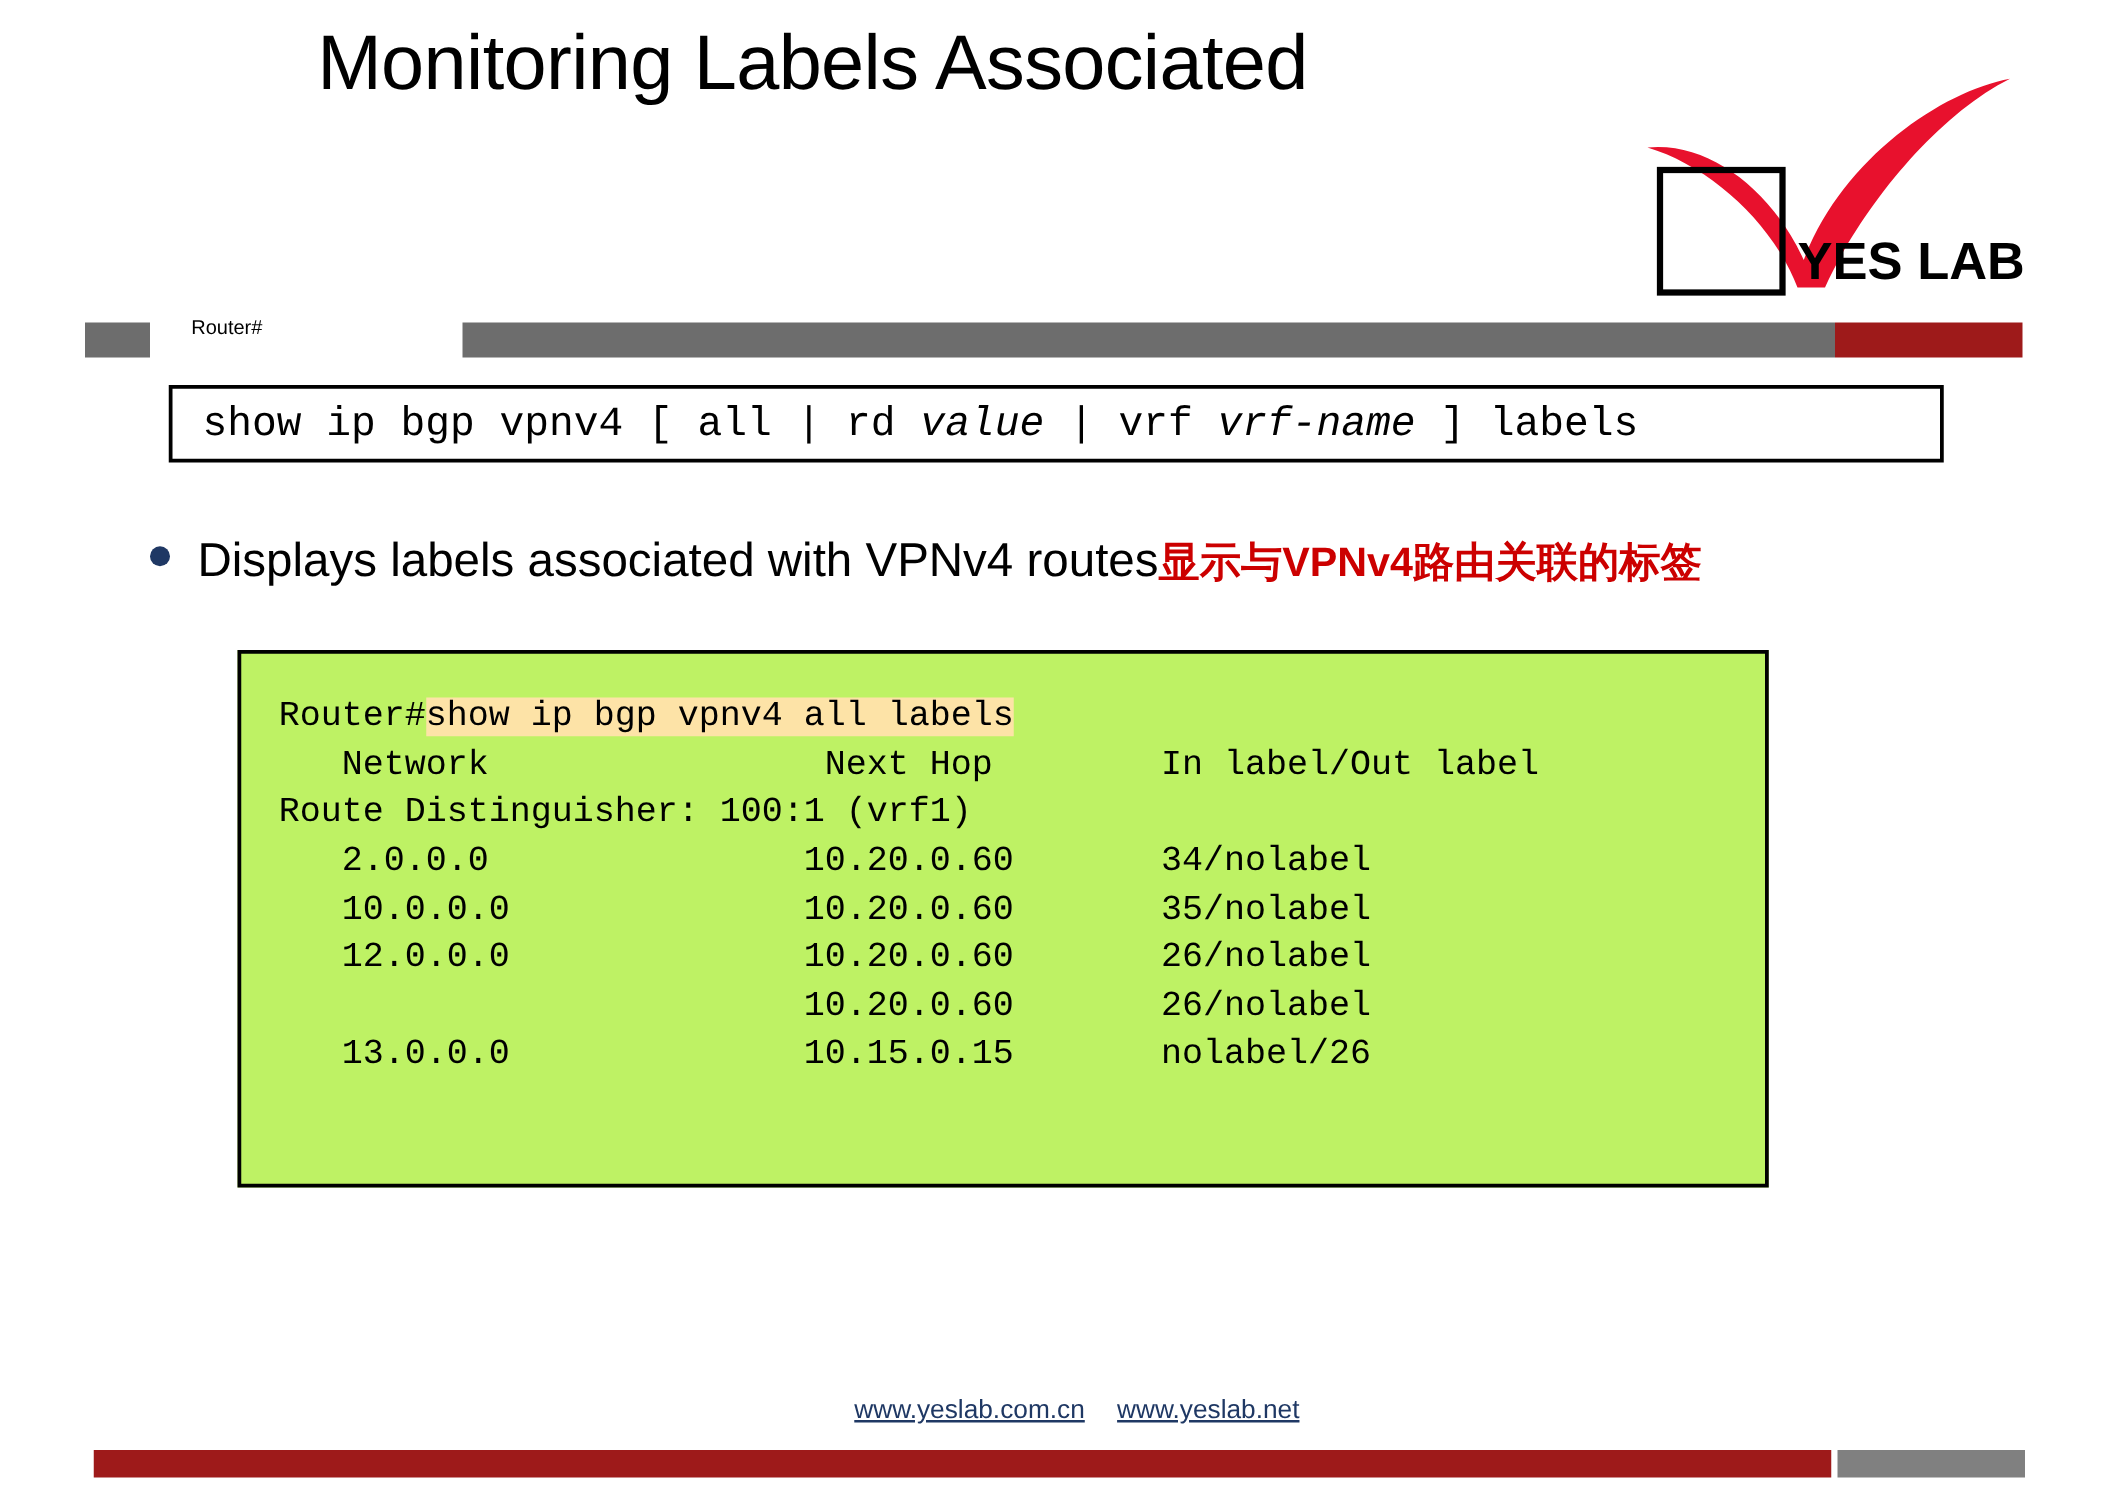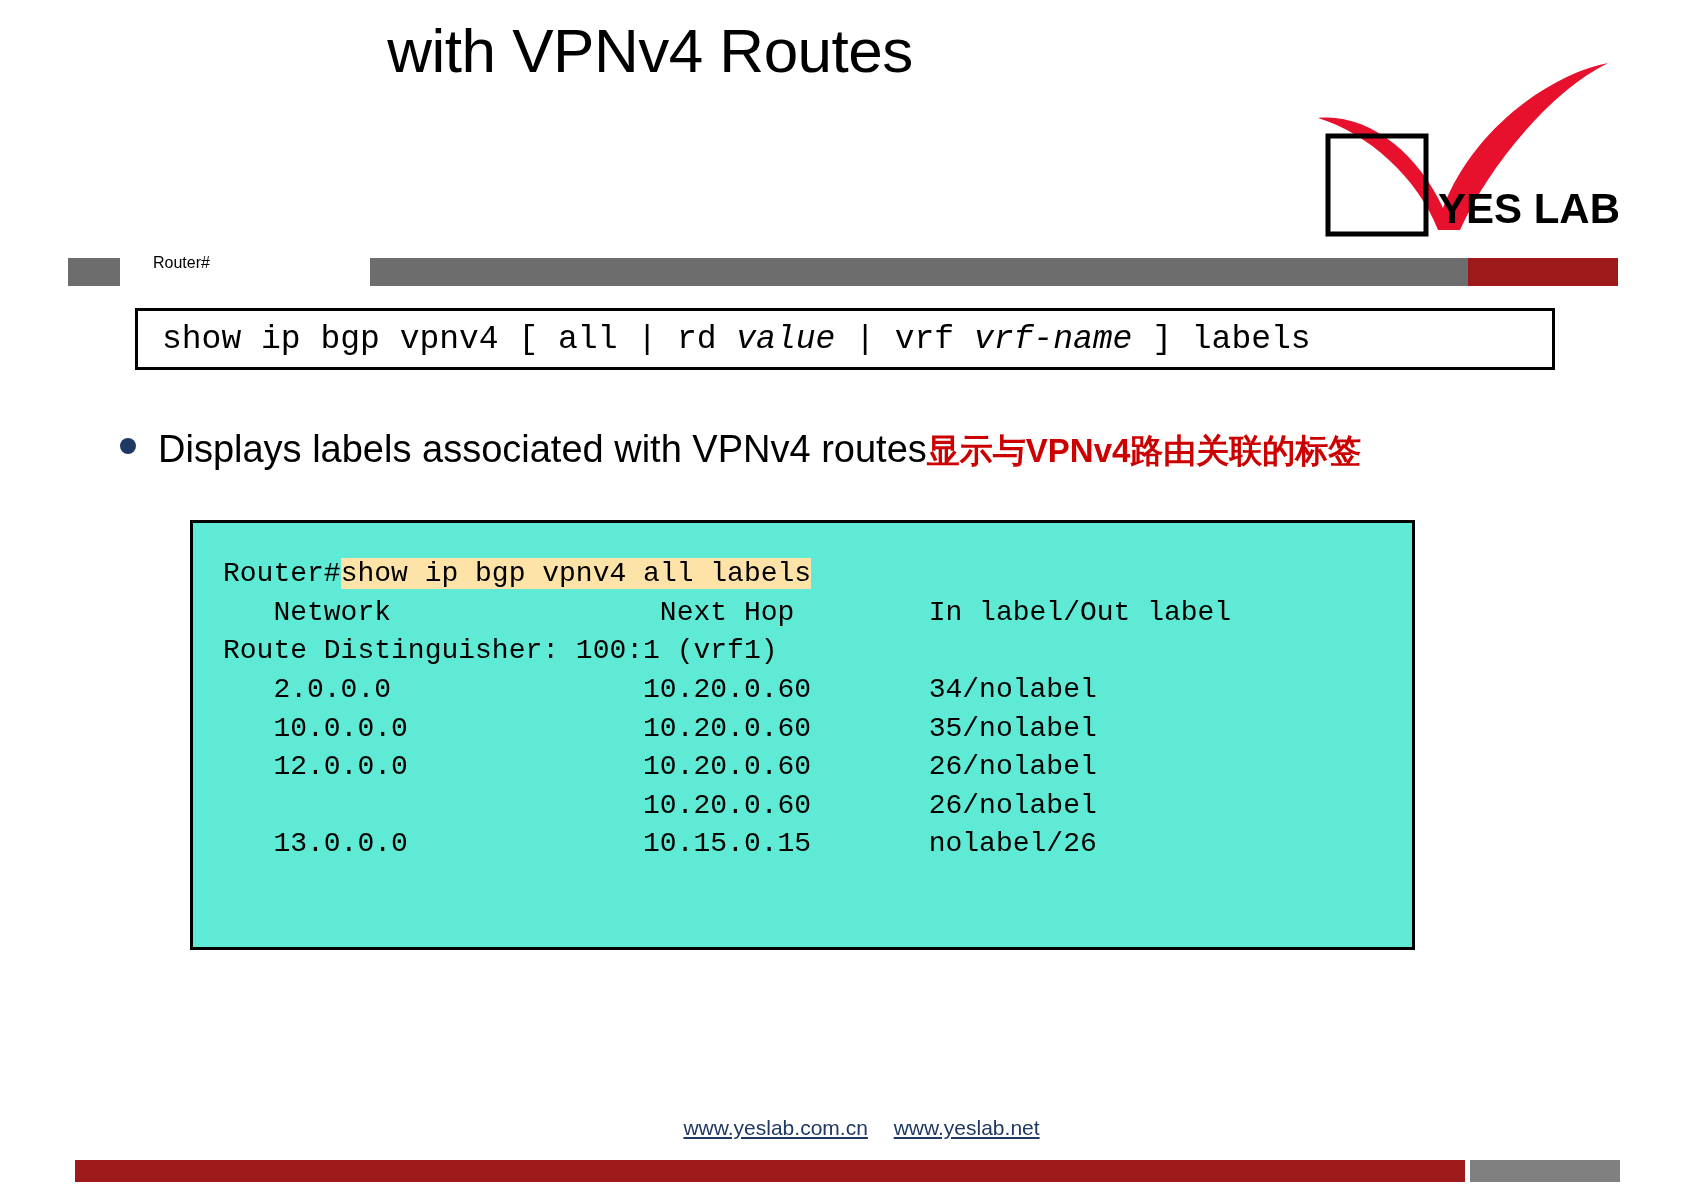--- a/index.html
+++ b/index.html
@@ -121,21 +121,21 @@
 
   
   .output-box {
     position: absolute;
     top: 520px;
     left: 190px;
     width: 1225px;
     height: 430px;
     border: 3px solid #000000;
     box-sizing: border-box;
-    background: #5eead4;
+    background: #bef264;
   }
   .output-pre {
     font-family: "Liberation Mono", monospace;
     font-size: 28px;
     line-height: 1.38;
     color: #000000;
     margin: 0;
     padding: 32px 0 0 30px;
     white-space: pre;
   }
@@ -173,21 +173,21 @@
     left: 1470px;
     width: 150px;
     height: 22px;
     background: #808080;
   }
 </style>
 </head>
 <body>
 
 <div class="title">
-  <span class="title-line">with VPNv4 Routes</span>
+  <span class="title-line">Monitoring Labels Associated</span>
 </div>
 
 <div class="logo">
   <svg width="310" height="180" viewBox="0 0 310 180" xmlns="http://www.w3.org/2000/svg">
     <path d="M10 60 C60 55 110 95 135 150 C165 70 245 15 300 5 C240 35 180 110 152 172 L130 172 C110 120 60 75 10 60 Z" fill="#e8112d"></path>
     <rect x="20" y="78" width="98" height="98" fill="none" stroke="#000000" stroke-width="5"></rect>
     <text x="130" y="165" font-family="Liberation Sans, sans-serif" font-size="42" font-weight="bold" fill="#000000">YES LAB</text>
   </svg>
 </div>
 

